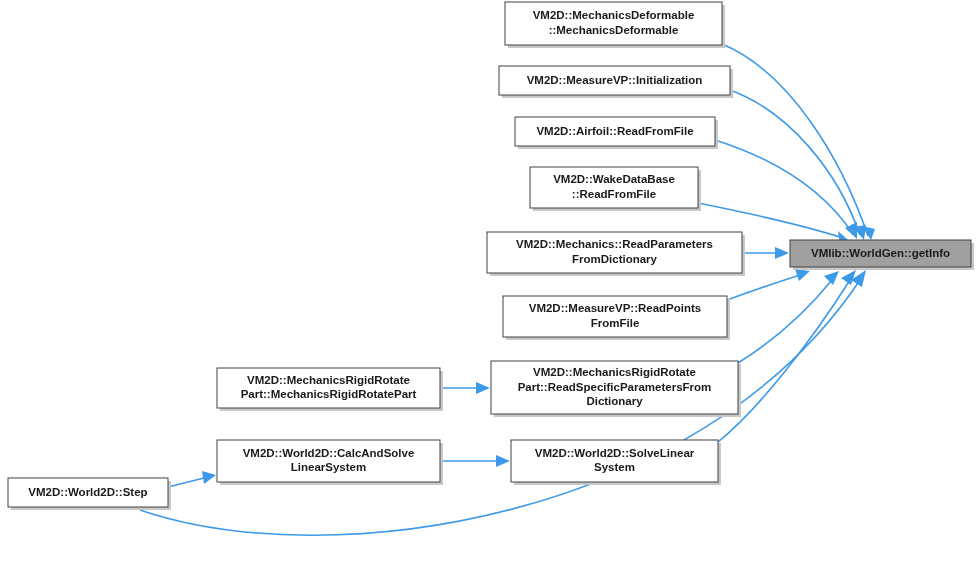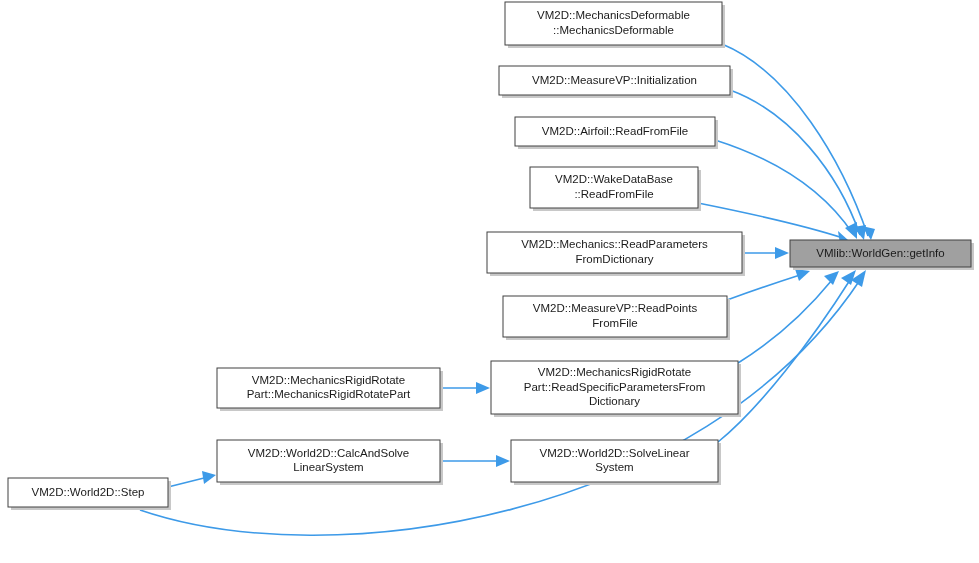--- a/index.html
+++ b/index.html
@@ -7,20 +7,21 @@
     padding: 0;
     background: #ffffff;
   }
   #graph-root {
     position: relative;
     width: 979px;
     height: 563px;
     background: #ffffff;
     font-family: "Liberation Sans", sans-serif;
     overflow: hidden;
+    font-weight: bold;
   }
   svg#callgraph {
     position: absolute;
     left: 0;
     top: 0;
     width: 979px;
     height: 563px;
     display: block;
   }
   .node-rect {

